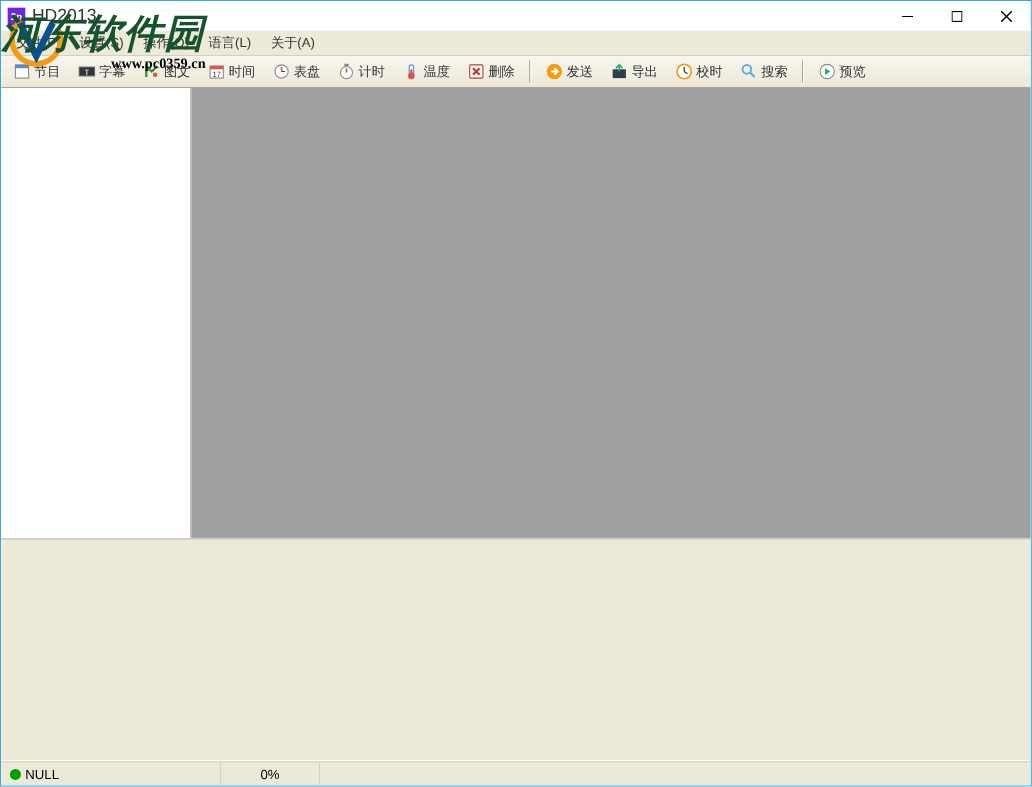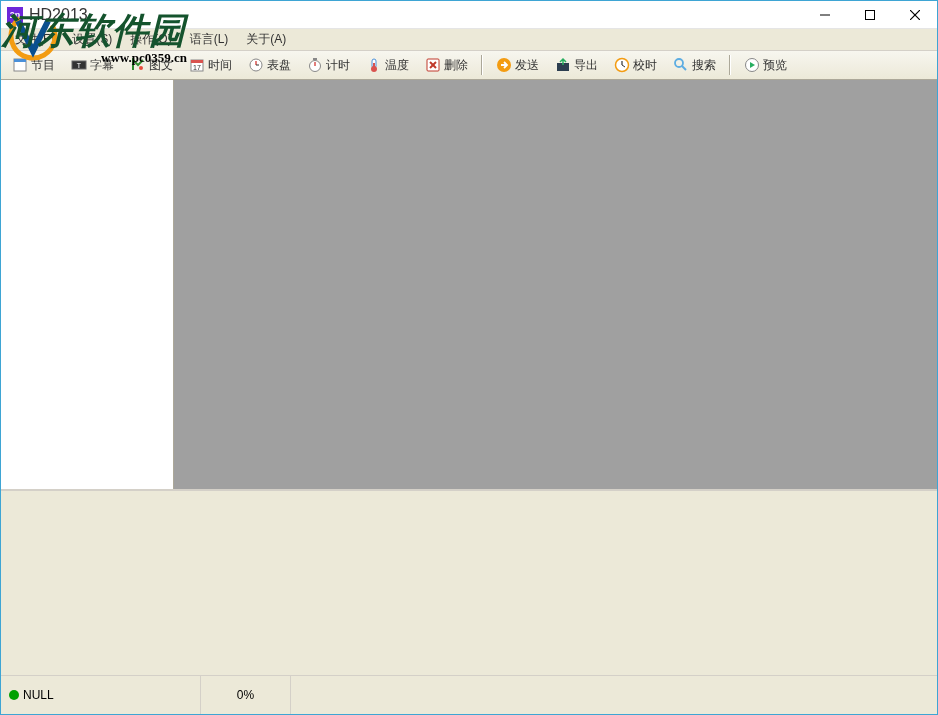--- a/index.html
+++ b/index.html
@@ -111,21 +111,21 @@
     }
     
     
     .bottom-panel {
       height: 200px;
       background: #ece9d8;
     }
     
     
     .status-bar {
-      height: 39px;
+      height: 22px;
       background: #ece9d8;
       display: flex;
       align-items: center;
       border-top: 1px solid #d4d0c8;
       position: absolute;
       bottom: 0;
       left: 0;
       right: 0;
     }
     .status-cell {

